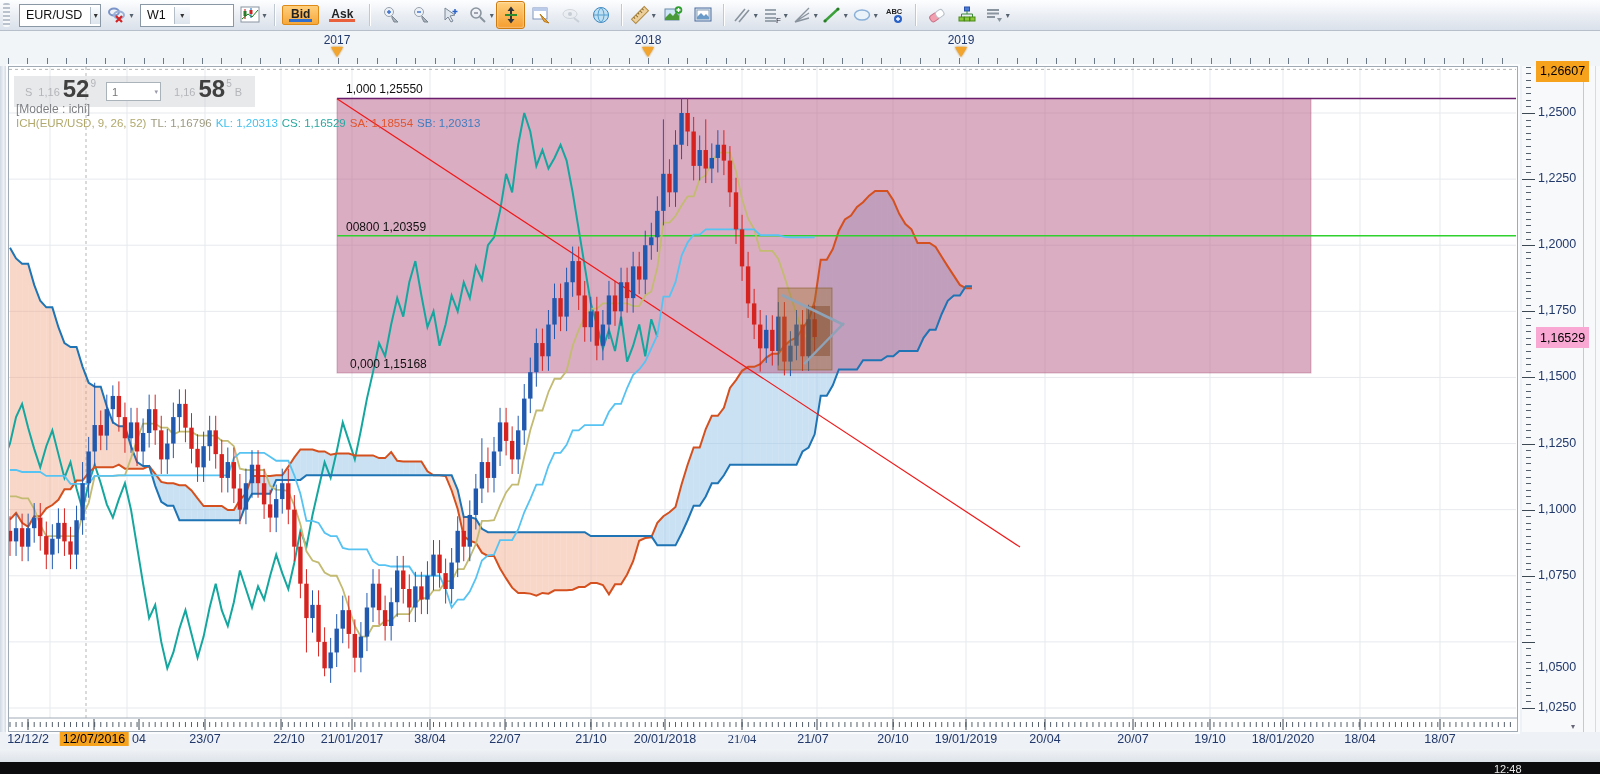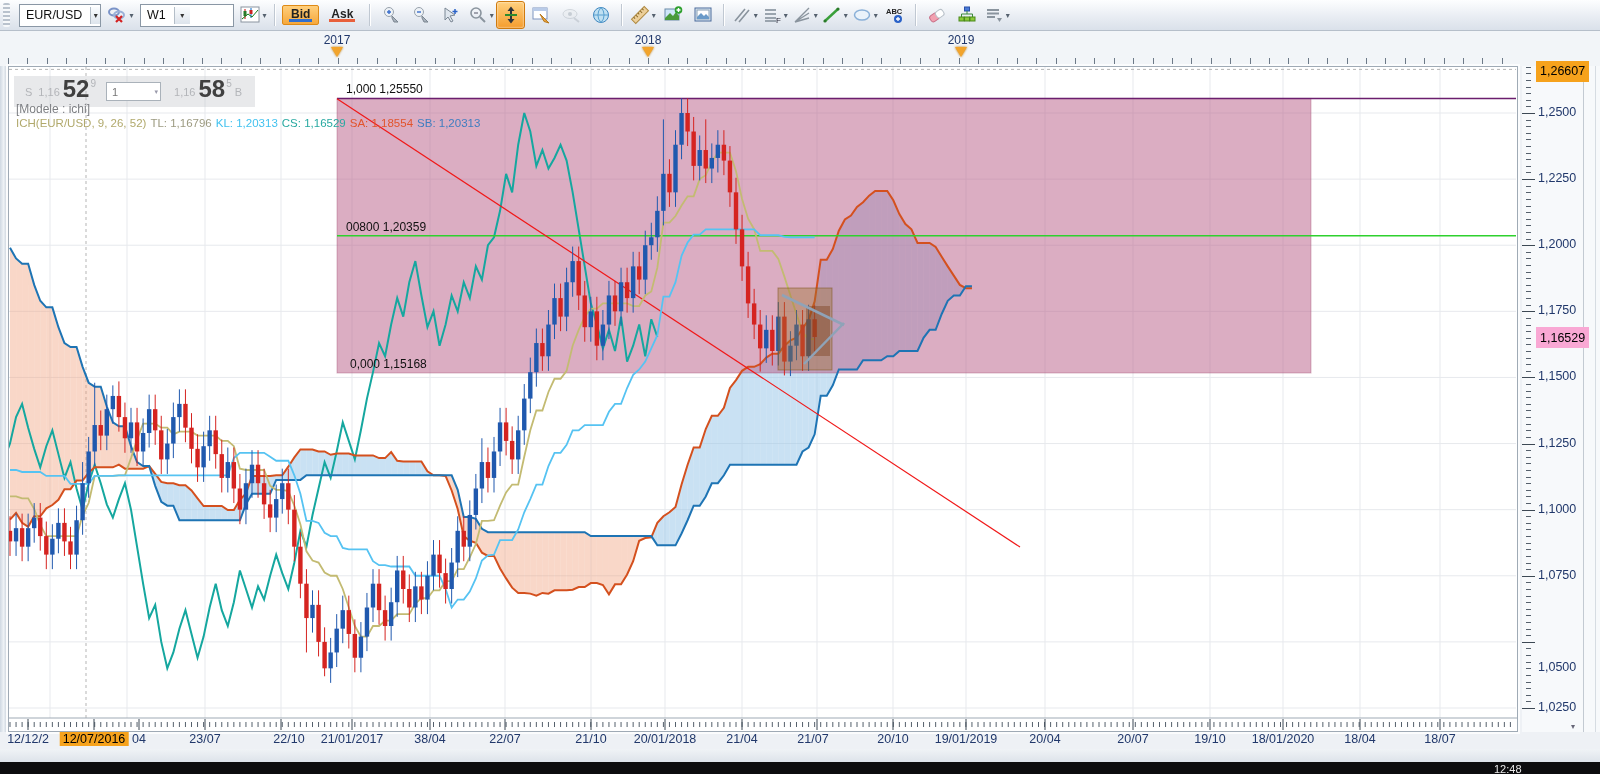--- a/index.html
+++ b/index.html
@@ -1174,21 +1174,21 @@
     <div class="dlbl" style="left: 28px;">12/12/2</div>
     <div class="dlbl hl" style="left: 94px;">12/07/2016</div>
     <div class="dlbl" style="left: 139px;">04</div>
     <div class="dlbl" style="left: 205px;">23/07</div>
     <div class="dlbl" style="left: 289px;">22/10</div>
     <div class="dlbl" style="left: 352px;">21/01/2017</div>
     <div class="dlbl" style="left: 430px;">38/04</div>
     <div class="dlbl" style="left: 505px;">22/07</div>
     <div class="dlbl" style="left: 591px;">21/10</div>
     <div class="dlbl" style="left: 665px;">20/01/2018</div>
-    <div class="dlbl" style="left: 742px;">21/04</div>
+    <div class="dlbl" style="left: 742px; font-family: Liberation Serif, serif;">21/04</div>
     <div class="dlbl" style="left: 813px;">21/07</div>
     <div class="dlbl" style="left: 893px;">20/10</div>
     <div class="dlbl" style="left: 966px;">19/01/2019</div>
     <div class="dlbl" style="left: 1045px;">20/04</div>
     <div class="dlbl" style="left: 1133px;">20/07</div>
     <div class="dlbl" style="left: 1210px;">19/10</div>
     <div class="dlbl" style="left: 1283px;">18/01/2020</div>
     <div class="dlbl" style="left: 1360px;">18/04</div>
     <div class="dlbl" style="left: 1440px;">18/07</div>
   </div>

